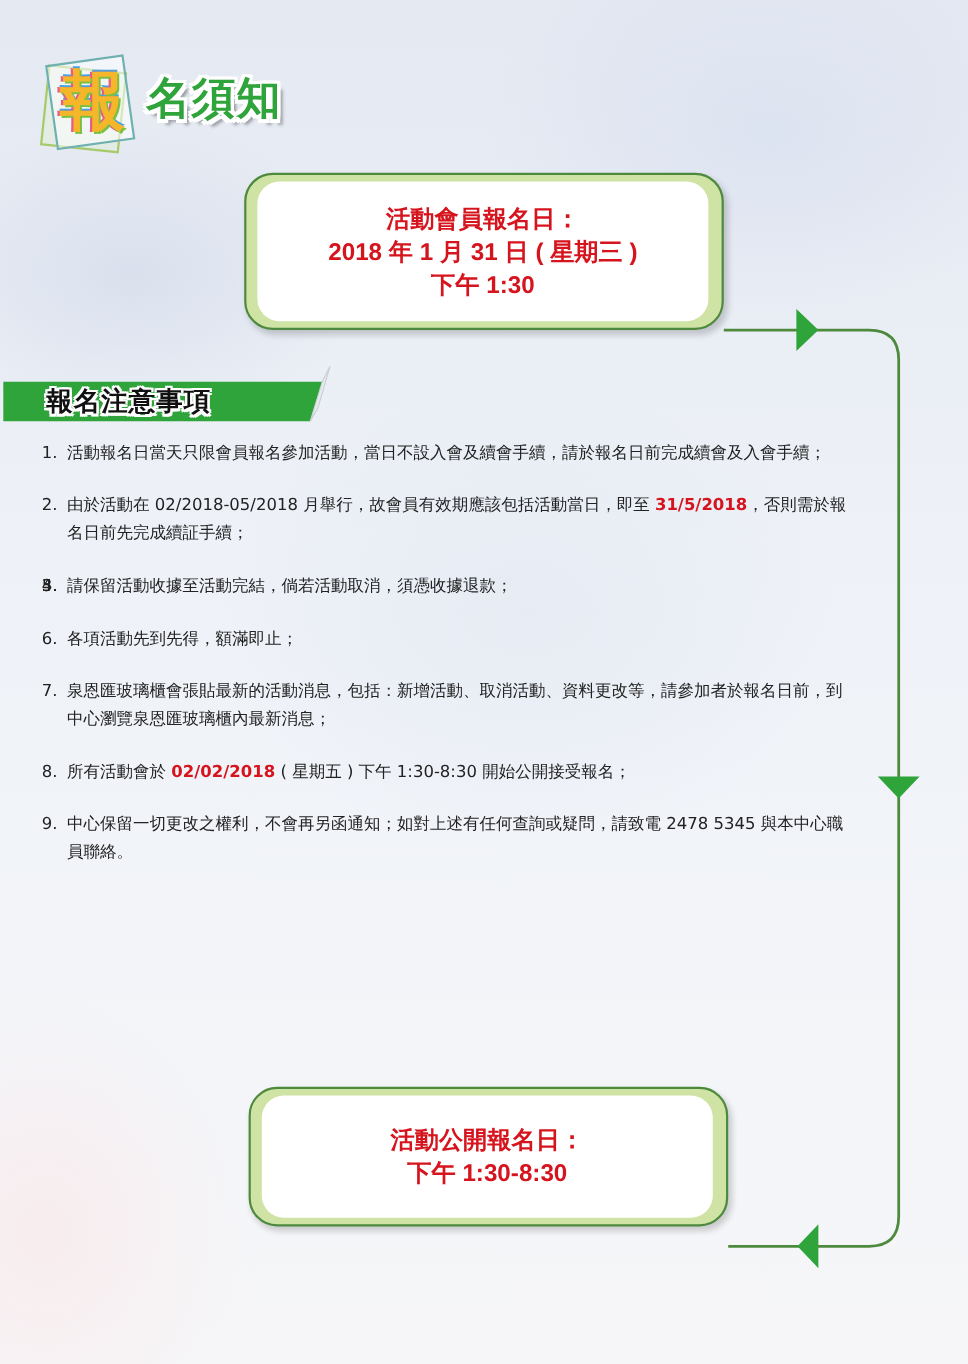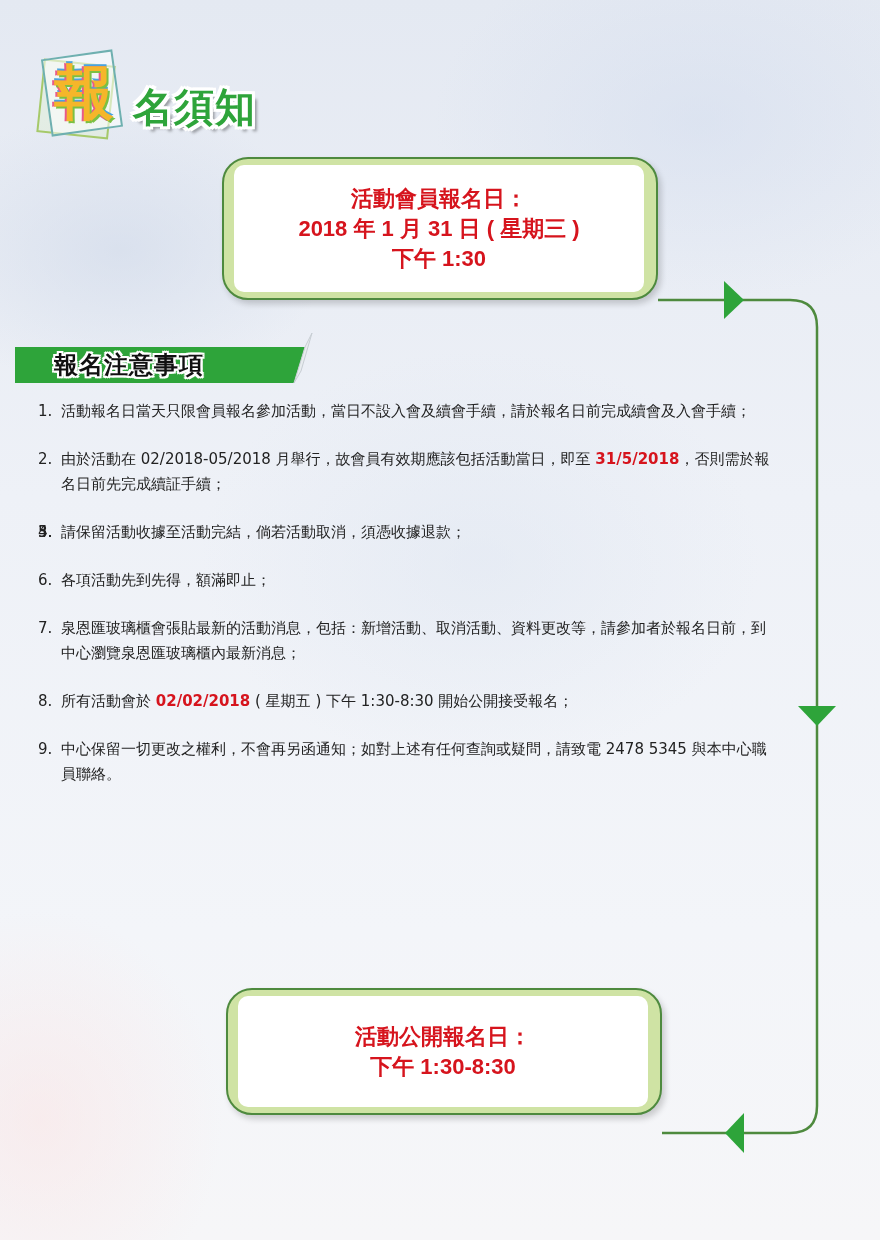--- a/index.html
+++ b/index.html
@@ -30,45 +30,44 @@
     position: absolute; left: 16px; top: 22px; font-size: 60px; font-weight: bold;
     line-height: 1; color: #f5b62a;
     text-shadow: 2px 2px 0 #7bc043, -2px 0 0 #e85a8a, 0 -2px 0 #4aa3df;
     font-family: "DejaVu Sans", sans-serif;
   }
   .logo-rest {
     position: absolute; left: 95px; top: 30px; font-size: 40px; font-weight: bold;
     color: #2ea43a; letter-spacing: 1px; line-height: 1;
     text-shadow: 3px 3px 0 #ffffff, -3px -3px 0 #ffffff, 3px -3px 0 #ffffff, -3px 3px 0 #ffffff,
                  0 3px 0 #fff, 3px 0 0 #fff, 0 -3px 0 #fff, -3px 0 0 #fff, 5px 5px 3px rgba(0,0,0,0.35);
-    margin-top: 17px;
   }
 
   
   .datebox {
     position: absolute; border-radius: 26px;
     background: #cfe3a4;
     border: 2px solid #4e8a3e;
     box-shadow: 3px 4px 6px rgba(0,0,0,0.18);
   }
   .datebox-inner {
     position: absolute; left: 10px; right: 12px; top: 6px; bottom: 6px;
-    border-radius: 10px; background: #ffffff;
+    border-radius: 20px; background: #ffffff;
     display: flex; flex-direction: column; align-items: center; justify-content: center;
     color: #d6141d; font-weight: bold; font-size: 22px; line-height: 30px;
     font-family: "Liberation Sans", "DejaVu Sans", sans-serif;
   }
   .box-top { left: 222px; top: 157px; width: 436px; height: 143px; }
   .box-bottom { left: 226px; top: 988px; width: 436px; height: 127px; }
 
   
   .flow { position: absolute; left: 0; top: 0; width: 880px; height: 1240px; pointer-events: none; }
 
   
-  .banner { position: absolute; left: 12px; top: 333px; width: 305px; height: 54px; padding-left: 46px; }
+  .banner { position: absolute; left: 0; top: 333px; width: 305px; height: 54px; padding-left: 46px; }
   .banner-text {
     position: absolute; left: 42px; top: 18px; font-size: 24px; font-weight: bold;
     color: #111; line-height: 28px; letter-spacing: 1px;
     text-shadow: 2px 2px 0 #fff, -2px -2px 0 #fff, 2px -2px 0 #fff, -2px 2px 0 #fff,
                  0 2px 0 #fff, 2px 0 0 #fff, 0 -2px 0 #fff, -2px 0 0 #fff;
   }
 
   
   .notes {
     position: absolute; left: 38px; top: 399px; width: 736px;

